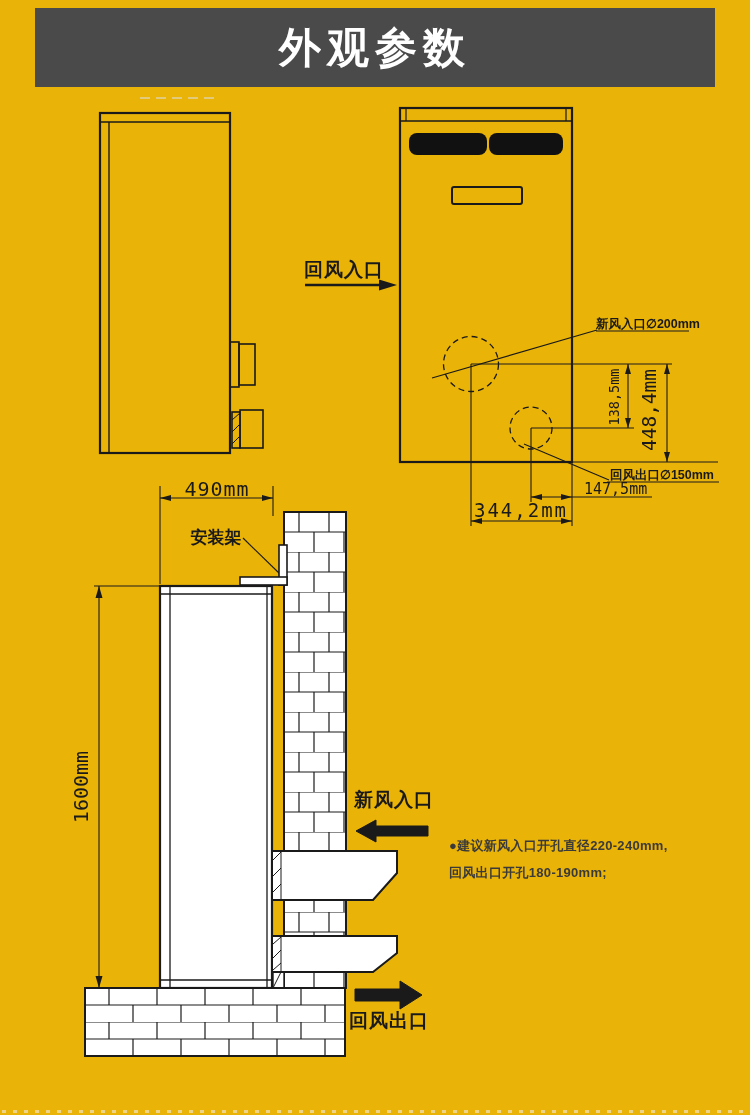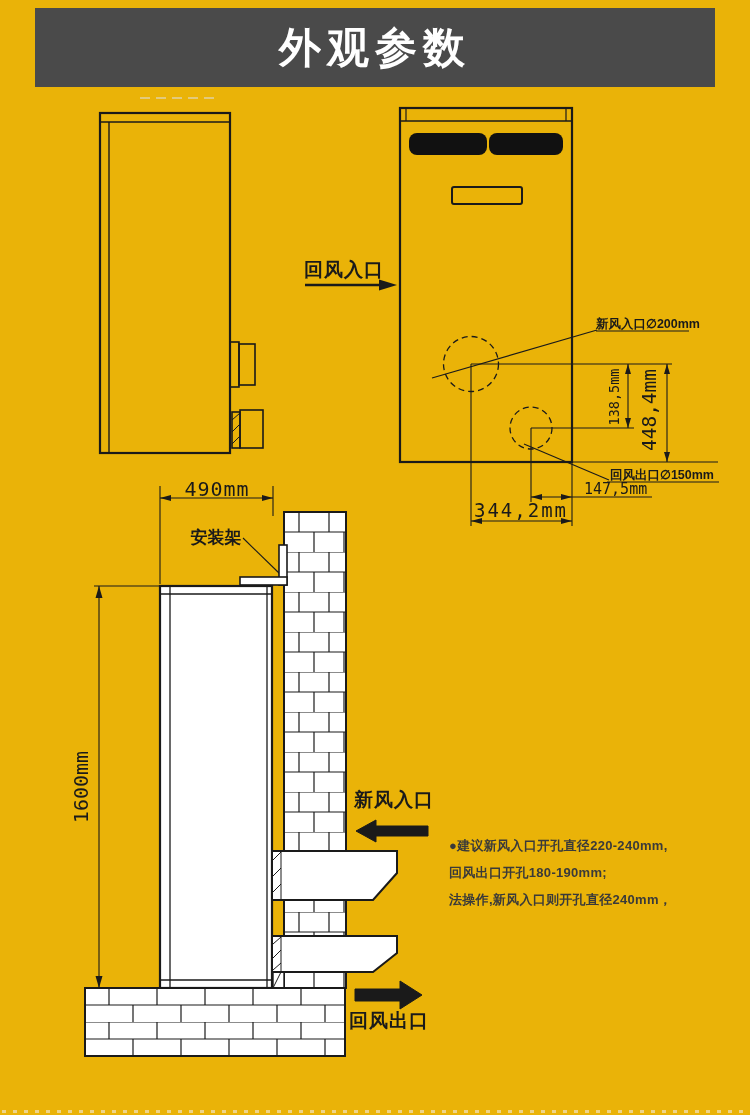--- a/index.html
+++ b/index.html
@@ -158,16 +158,15 @@
     <text class="num" x="217" y="496" text-anchor="middle" font-size="20" letter-spacing="1">490mm</text>
     <text x="216" y="543" text-anchor="middle" font-size="17" font-weight="bold">安装架</text>
     <text class="num" x="88" y="787" text-anchor="middle" font-size="20" transform="rotate(-90 88 787)">1600mm</text>
     <text x="394" y="806" text-anchor="middle" font-size="19" font-weight="bold" letter-spacing="1">新风入口</text>
     <text x="389" y="1027" text-anchor="middle" font-size="19" font-weight="bold" letter-spacing="1">回风出口</text>
   </svg>
 
   <div class="abs notes">
     <div>●建议新风入口开孔直径220-240mm,</div>
     <div>回风出口开孔180-190mm;</div>
-    <div>法操作,新风入口则开孔直径240mm，</div>
   </div>
 
 </div>
 
 </body></html>

